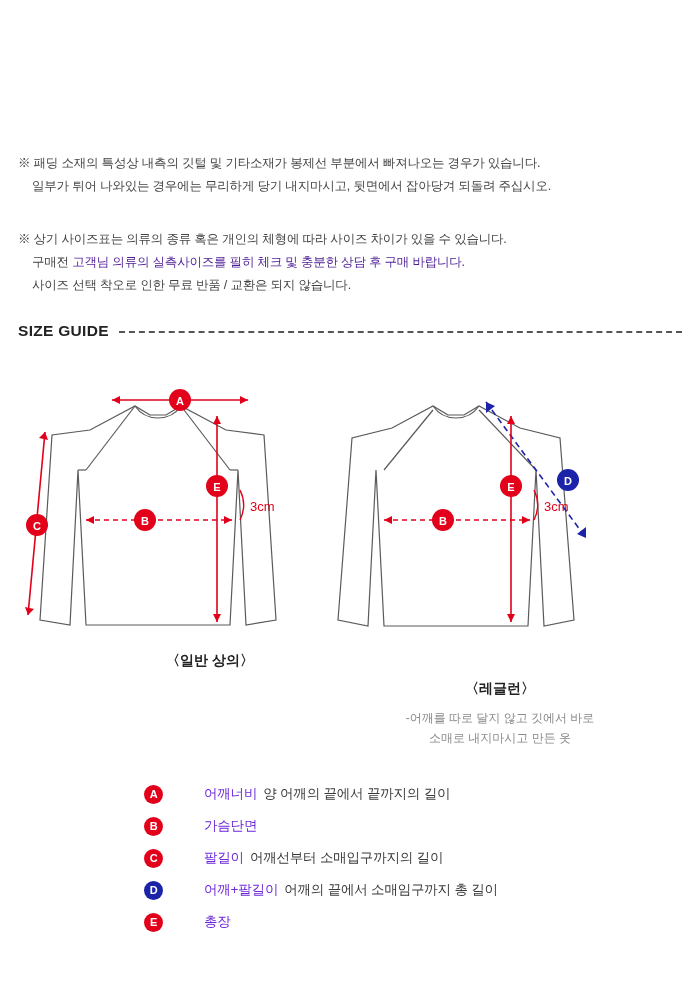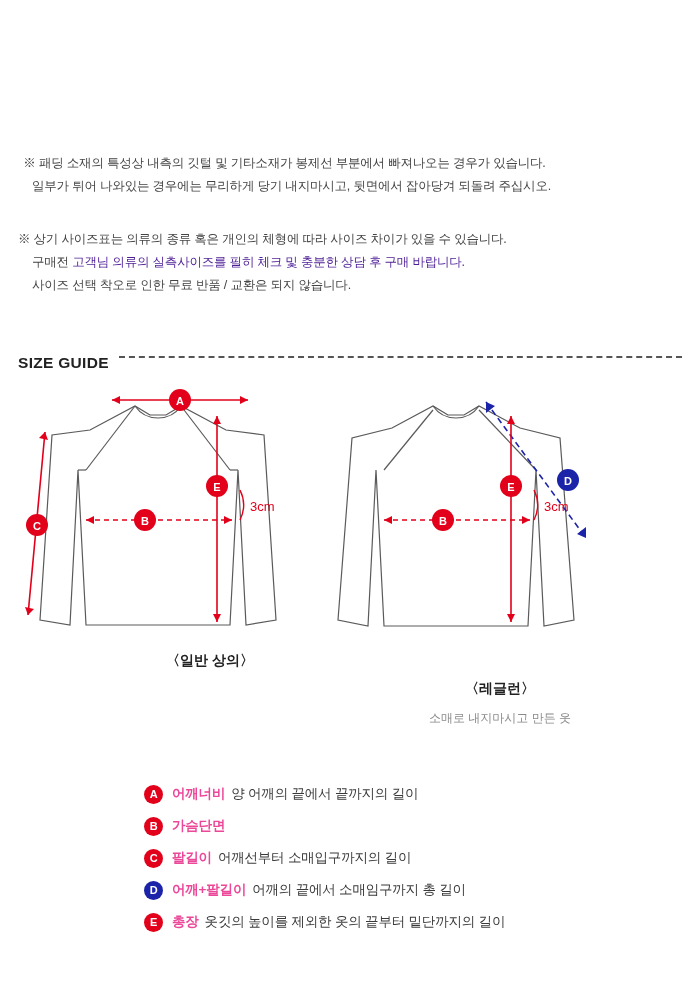--- a/index.html
+++ b/index.html
@@ -16,35 +16,35 @@
 
   
   .notice-block {
     position: absolute;
     left: 18px;
     font-size: 12.5px;
     line-height: 1.85;
     color: #444444;
     letter-spacing: -0.2px;
   }
-  #notice-1 { top: 152px; text-align: center; }
+  #notice-1 { top: 152px; }
   #notice-2 { top: 228px; }
   .notice-line { white-space: nowrap; }
   .notice-indent { padding-left: 14px; }
   .red { color: #4c1d95; }
 
   
   .guide-head {
     position: absolute;
     top: 322px;
     left: 18px;
     width: 664px;
     display: flex;
+    align-items: center;
     gap: 10px;
-    margin-top: 32px;
   }
   .guide-head .title {
     font-size: 15.5px;
     font-weight: bold;
     color: #222222;
     letter-spacing: 0.3px;
     white-space: nowrap;
   }
   .guide-head .dash {
     flex: 1;
@@ -110,24 +110,25 @@
     display: flex;
     align-items: center;
     justify-content: center;
     margin-right: 9px;
     flex: 0 0 auto;
     font-family: "Liberation Sans", sans-serif;
   }
   .badge-red { background: #e2001a; }
   .badge-blue { background: #1b23a8; }
   .legend-term {
-    font-weight: bold;
-    color: #ec4899;
+    font-weight: normal;
+    color: #6d28d9;
     margin-right: 6px;
     white-space: nowrap;
+    margin-left: 32px;
   }
   .legend-desc { white-space: nowrap; color: #3a3a3a; }
 </style>
 </head>
 <body>
 
 <div class="notice-block" id="notice-1">
   <div class="notice-line">※ 패딩 소재의 특성상 내측의 깃털 및 기타소재가 봉제선 부분에서 빠져나오는 경우가 있습니다.</div>
   <div class="notice-line notice-indent">일부가 튀어 나와있는 경우에는 무리하게 당기 내지마시고, 뒷면에서 잡아당겨 되돌려 주십시오.</div>
 </div>
@@ -233,20 +234,21 @@
     <text x="511" y="120.5" font-family="Liberation Sans, sans-serif" font-size="11" font-weight="bold" fill="#ffffff" text-anchor="middle">E</text>
 
     <path d="M534,120 A34,34 0 0 1 534,150" stroke="#e2001a" stroke-width="1.4" fill="none"></path>
     <text x="544" y="141" font-family="Liberation Sans, sans-serif" font-size="13" fill="#e2001a">3cm</text>
   </svg>
 </div>
 
 <div class="caption" id="caption-normal">〈일반 상의〉</div>
 <div class="caption" id="caption-raglan">〈레글런〉</div>
 <div class="caption-sub">
+  <div>-어깨를 따로 달지 않고 깃에서 바로</div>
   <div>소매로 내지마시고 만든 옷</div>
 </div>
 
 <div class="legend">
 
   <div class="legend-row">
     <div class="badge badge-red">A</div>
     <div class="legend-term">어깨너비</div>
     <div class="legend-desc">양 어깨의 끝에서 끝까지의 길이</div>
   </div>
@@ -264,16 +266,15 @@
 
   <div class="legend-row">
     <div class="badge badge-blue">D</div>
     <div class="legend-term">어깨+팔길이</div>
     <div class="legend-desc">어깨의 끝에서 소매임구까지 총 길이</div>
   </div>
 
   <div class="legend-row">
     <div class="badge badge-red">E</div>
     <div class="legend-term">총장</div>
-    <div class="legend-desc">옷깃의 높이를 제외한 옷의 끝부터 밑단까지의 길이</div>
   </div>
 
 </div>
 
 </body></html>

